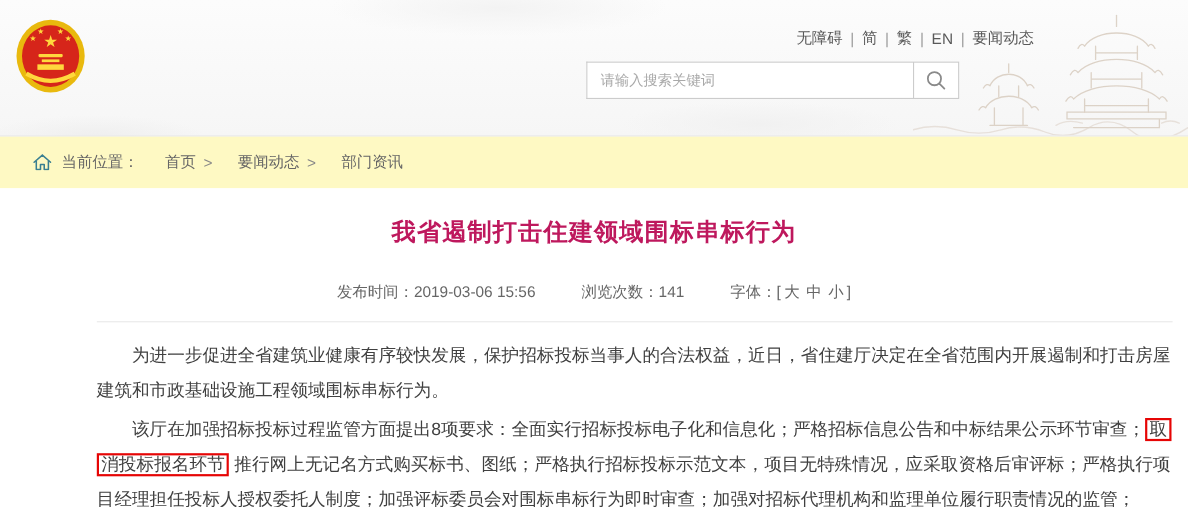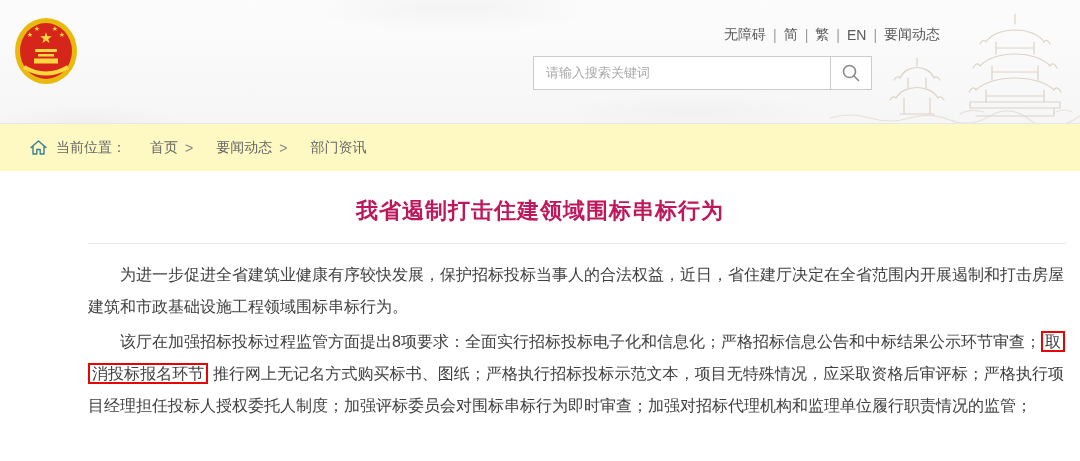--- a/index.html
+++ b/index.html
@@ -135,20 +135,25 @@
     <a>首页</a>
     <span class="sep">&gt;</span>
     <a>要闻动态</a>
     <span class="sep">&gt;</span>
     <a>部门资讯</a>
   </div>
 
   <main>
     <h1 class="article-title">我省遏制打击住建领域围标串标行为</h1>
 
+    <div class="article-meta">
+      <span class="meta-item"><span>发布时间：</span><span>2019-03-06 15:56</span></span>
+      <span class="meta-item"><span>浏览次数：</span><span>141</span></span>
+      <span class="meta-item"><span>字体：</span><span>[</span><a>大</a><a>中</a><a>小</a><span>]</span></span>
+    </div>
 
     <div class="meta-divider"></div>
 
     <div class="body-text">
       <p>为进一步促进全省建筑业健康有序较快发展，保护招标投标当事人的合法权益，近日，省住建厅决定在全省范围内开展遏制和打击房屋建筑和市政基础设施工程领域围标串标行为。</p>
       <p><span>该厅在加强招标投标过程监管方面提出8项要求：全面实行招标投标电子化和信息化；严格招标信息公告和中标结果公示环节审查；</span><span class="redbox">取消投标报名环节</span><span>&nbsp;推行网上无记名方式购买标书、图纸；严格执行招标投标示范文本，项目无特殊情况，应采取资格后审评标；严格执行项目经理担任投标人授权委托人制度；加强评标委员会对围标串标行为即时审查；加强对招标代理机构和监理单位履行职责情况的监管；</span></p>
     </div>
   </main>
 
 </div>

